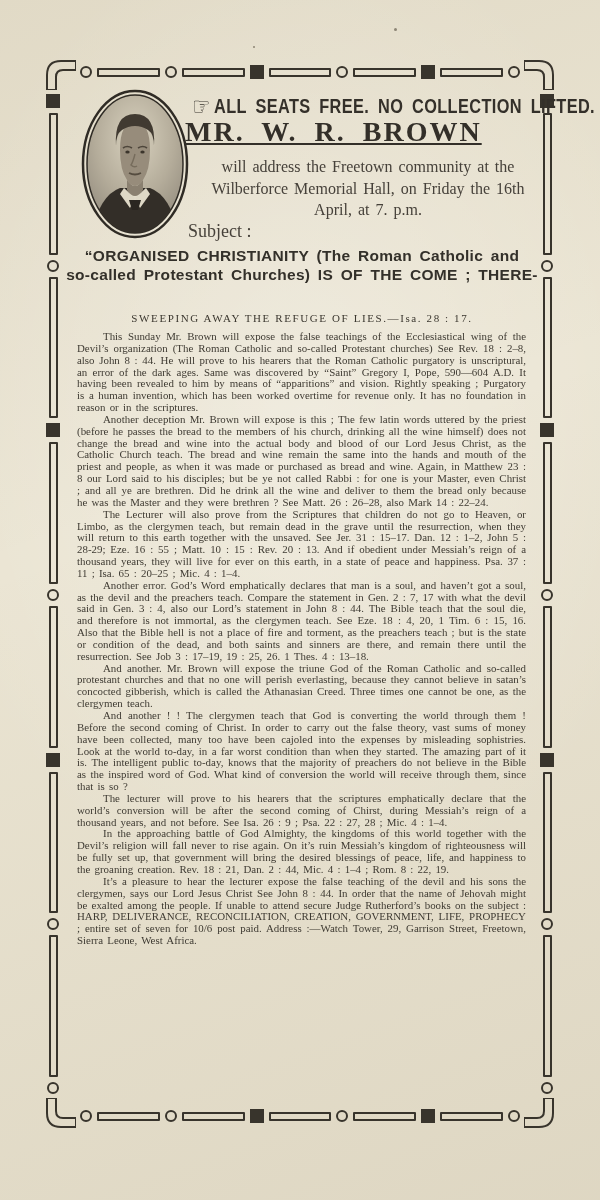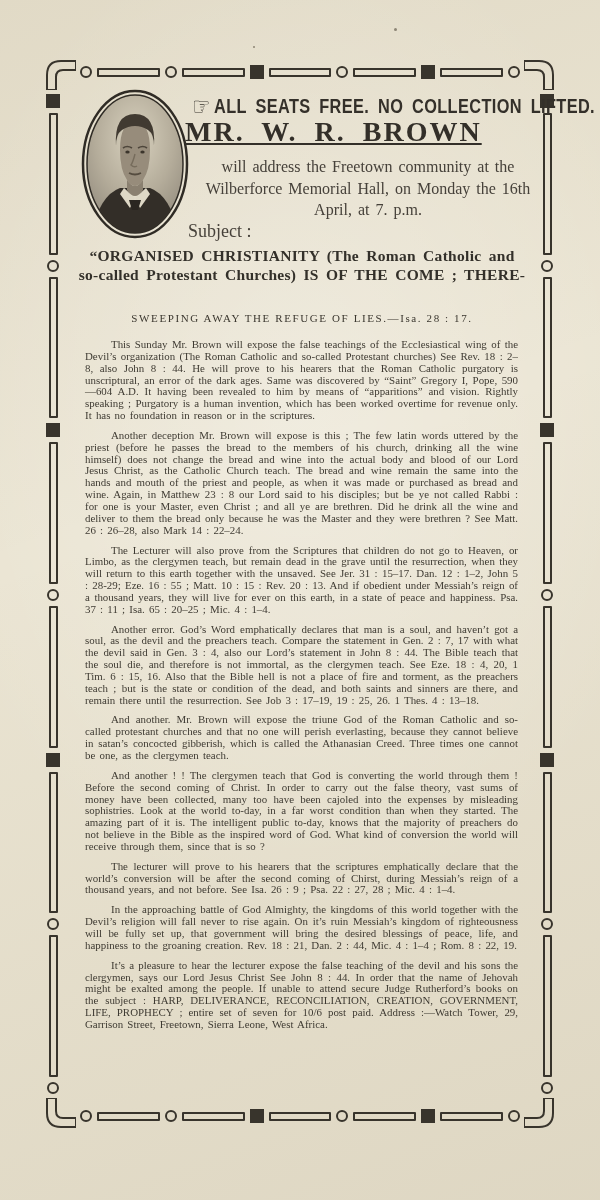--- a/index.html
+++ b/index.html
@@ -63,36 +63,36 @@
     word-spacing:2px;
   }
   .subject-label{
     position:absolute;left:188px;right:52px;top:221px;
     font-size:18px;text-align:left;color:var(--ink-soft);
   }
 
   
   .headline{
     position:absolute;left:58px;right:54px;top:247px;
-    font-family:Liberation Serif, serif;
+    font-family:Liberation Sans, sans-serif;
     font-weight:700;font-size:15.5px;line-height:18.5px;
     letter-spacing:.3px;word-spacing:3px;text-align:center;color:#33302a;
   }
   .subheading{
     position:absolute;left:58px;right:54px;top:312px;
     font-size:11px;letter-spacing:1.6px;text-align:center;color:#3b372f;
   }
 
   
   .body-text{
     position:absolute;left:77px;right:74px;top:331px;
     font-size:10.9px;line-height:11.85px;text-align:justify;
     color:#3e3a32;word-spacing:1.5px;
   }
-  .body-text p{text-indent:26px;margin:8px;}
+  .body-text p{text-indent:26px;margin:0;}
   .speck{position:absolute;width:3px;height:3px;border-radius:50%;background:rgba(70,60,45,.55);}
 </style>
 </head>
 <body>
 
 <div class="sheet">
 
   <div class="corner c-tl">
     <svg viewBox="0 0 30 30">
         <path d="M1 30 L1 15 Q1 1 15 1 L30 1 L30 10 L17 10 Q10 10 10 17 L10 30 Z" fill="none" stroke="#38342c" stroke-width="2"></path>
@@ -203,21 +203,21 @@
       </g>
     </svg>
   </div>
 
   <div class="banner"><span class="hand">☞</span><span>ALL SEATS FREE.  NO COLLECTION LIFTED.</span></div>
 
   <div class="speaker">MR. W. R. BROWN</div>
 
   <div class="addr">
     <div>will address the Freetown community at the</div>
-    <div>Wilberforce Memorial Hall, on Monday the 16th</div>
+    <div>Wilberforce Memorial Hall, on Friday the 16th</div>
     <div>April, at 7. p.m.</div>
   </div>
 
   <div class="subject-label">Subject :</div>
 
   <div class="headline">
     <div>“ORGANISED CHRISTIANITY (The Roman Catholic and</div>
     <div>so-called Protestant Churches) IS OF THE COME ; THERE-</div>
   </div>
 

